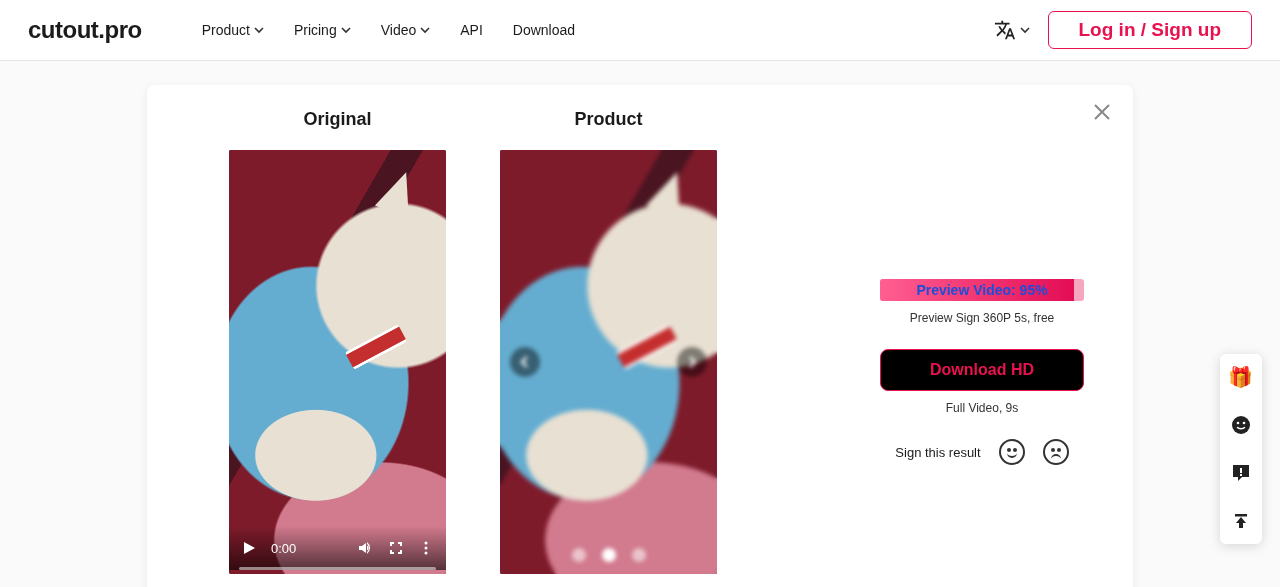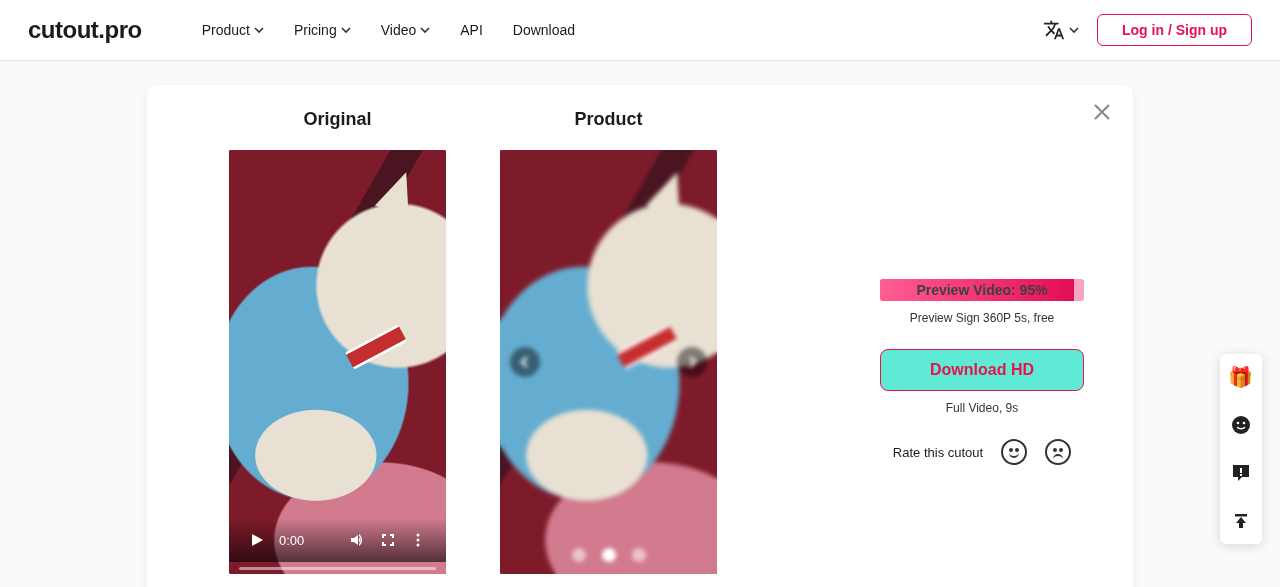--- a/index.html
+++ b/index.html
@@ -26,21 +26,21 @@
 .logo{font-size:24px;font-weight:700;letter-spacing:-0.5px;}
 nav.main-nav{display:flex;gap:30px;margin-left:60px;}
 .nav-item{display:flex;align-items:center;gap:4px;font-size:14px;font-weight:400;cursor:pointer;}
 .chev{display:inline-block;}
 .chev svg{display:block;}
 .header-right{margin-left:auto;display:flex;align-items:center;gap:18px;}
 .lang-btn{display:flex;align-items:center;gap:4px;cursor:pointer;font-size:18px;}
 .lang-btn svg{display:block;}
 .login-btn{
   border:1px solid var(--accent);color:var(--accent);background:#fff;
-  border-radius:6px;padding:7px 24px;font-size:14px;font-weight:600;cursor:pointer;
+  border-radius:6px;padding:7px 30px;font-size:19px;font-weight:600;cursor:pointer;
 }
 
 .page{
   background:var(--bg);width:100%;height:calc(587px - 51px);padding-top:24px;
   display:flex;justify-content:center;position:relative;
 }
 .card{
   width:986px;background:var(--panel);border-radius:8px;
   box-shadow:0 2px 10px rgba(0,0,0,0.06);padding:24px 36px 36px;
   position:relative;
@@ -74,23 +74,23 @@
   content:"";position:absolute;top:44%;left:54%;width:60px;height:14px;
   background:#c52e2e;border-top:3px solid #fff;border-bottom:3px solid #fff;
   transform:rotate(-28deg);border-radius:3px;
 }
 .blur .cat-illus{opacity:1;}
 .blur::after{
   content:"";position:absolute;inset:0;backdrop-filter:blur(2px);
 }
 
 .vcontrols{
-  position:absolute;bottom:12px;left:0;right:0;height:44px;
+  position:absolute;bottom:4px;left:0;right:0;height:44px;
   background:linear-gradient(transparent,rgba(0,0,0,0.6));
-  display:flex;align-items:center;gap:14px;padding:0 20px;color:#fff;font-size:13px;
+  display:flex;align-items:center;gap:14px;padding:0 12px;color:#fff;font-size:13px;
 }
 .v-ico{cursor:pointer;display:flex;align-items:center;}
 .v-ico svg{display:block;}
 .v-time{font-variant-numeric:tabular-nums;}
 .v-spacer{flex:1;}
 .v-seek{
   position:absolute;bottom:4px;left:10px;right:10px;height:3px;background:rgba(255,255,255,0.5);border-radius:2px;
 }
 
 .car-btn{
@@ -105,26 +105,26 @@
   position:absolute;bottom:12px;left:0;right:0;display:flex;gap:16px;justify-content:center;
 }
 .dot{width:14px;height:14px;border-radius:50%;background:rgba(255,255,255,0.55);}
 .dot.active{background:#fff;}
 
 .right-col{margin-left:auto;width:230px;display:flex;flex-direction:column;align-items:center;padding-top:170px;}
 .progress-wrap{width:204px;height:22px;background:var(--accent-light);border-radius:3px;overflow:hidden;position:relative;}
 .progress-bar{height:100%;background:linear-gradient(90deg,#ff5f92,#e40d55);width:95%;position:relative;}
 .progress-label{
   position:absolute;inset:0;display:flex;align-items:center;justify-content:center;
-  font-size:14px;font-weight:700;color:#404040;
+  font-size:14px;font-weight:700;color:#1d4ed8;
 }
 .sub-text{font-size:12px;color:#333;margin-top:10px;}
 .download-btn{
   margin-top:24px;width:204px;height:42px;border:1.5px solid var(--accent);
-  border-radius:8px;background:#5eead4;color:var(--accent);font-size:16px;font-weight:700;cursor:pointer;
+  border-radius:8px;background:#000000;color:var(--accent);font-size:16px;font-weight:700;cursor:pointer;
 }
 .rate-row{margin-top:24px;display:flex;align-items:center;gap:18px;font-size:13px;}
 .face{width:26px;height:26px;border:2px solid #333;border-radius:50%;position:relative;cursor:pointer;}
 .face::before,.face::after{content:"";position:absolute;background:#333;border-radius:50%;width:4px;height:4px;top:7px;}
 .face::before{left:6px;}
 .face::after{right:6px;}
 .face.happy .mouth{position:absolute;left:6px;right:6px;bottom:5px;height:6px;border:2px solid #333;border-top:none;border-left:none;border-right:none;border-radius:0 0 12px 12px;}
 .face.sad .mouth{position:absolute;left:6px;right:6px;bottom:3px;height:6px;border:2px solid #333;border-bottom:none;border-left:none;border-right:none;border-radius:12px 12px 0 0;}
 
 .side-widget{
@@ -270,21 +270,21 @@
         <div class="progress-wrap">
           <div class="progress-bar" style="width: 95%;"></div>
           <div class="progress-label">Preview Video: 95%</div>
         </div>
         <div class="sub-text">Preview Sign 360P 5s, free</div>
 
         <button class="download-btn">Download HD</button>
         <div class="sub-text">Full Video, 9s</div>
 
         <div class="rate-row">
-          <span>Rate this cutout</span>
+          <span>Sign this result</span>
           <div class="face happy">
             <span><span class="mouth"></span></span>
           </div>
           <div class="face sad">
             <span><span class="mouth"></span></span>
           </div>
         </div>
       </div>
 
     </div>

